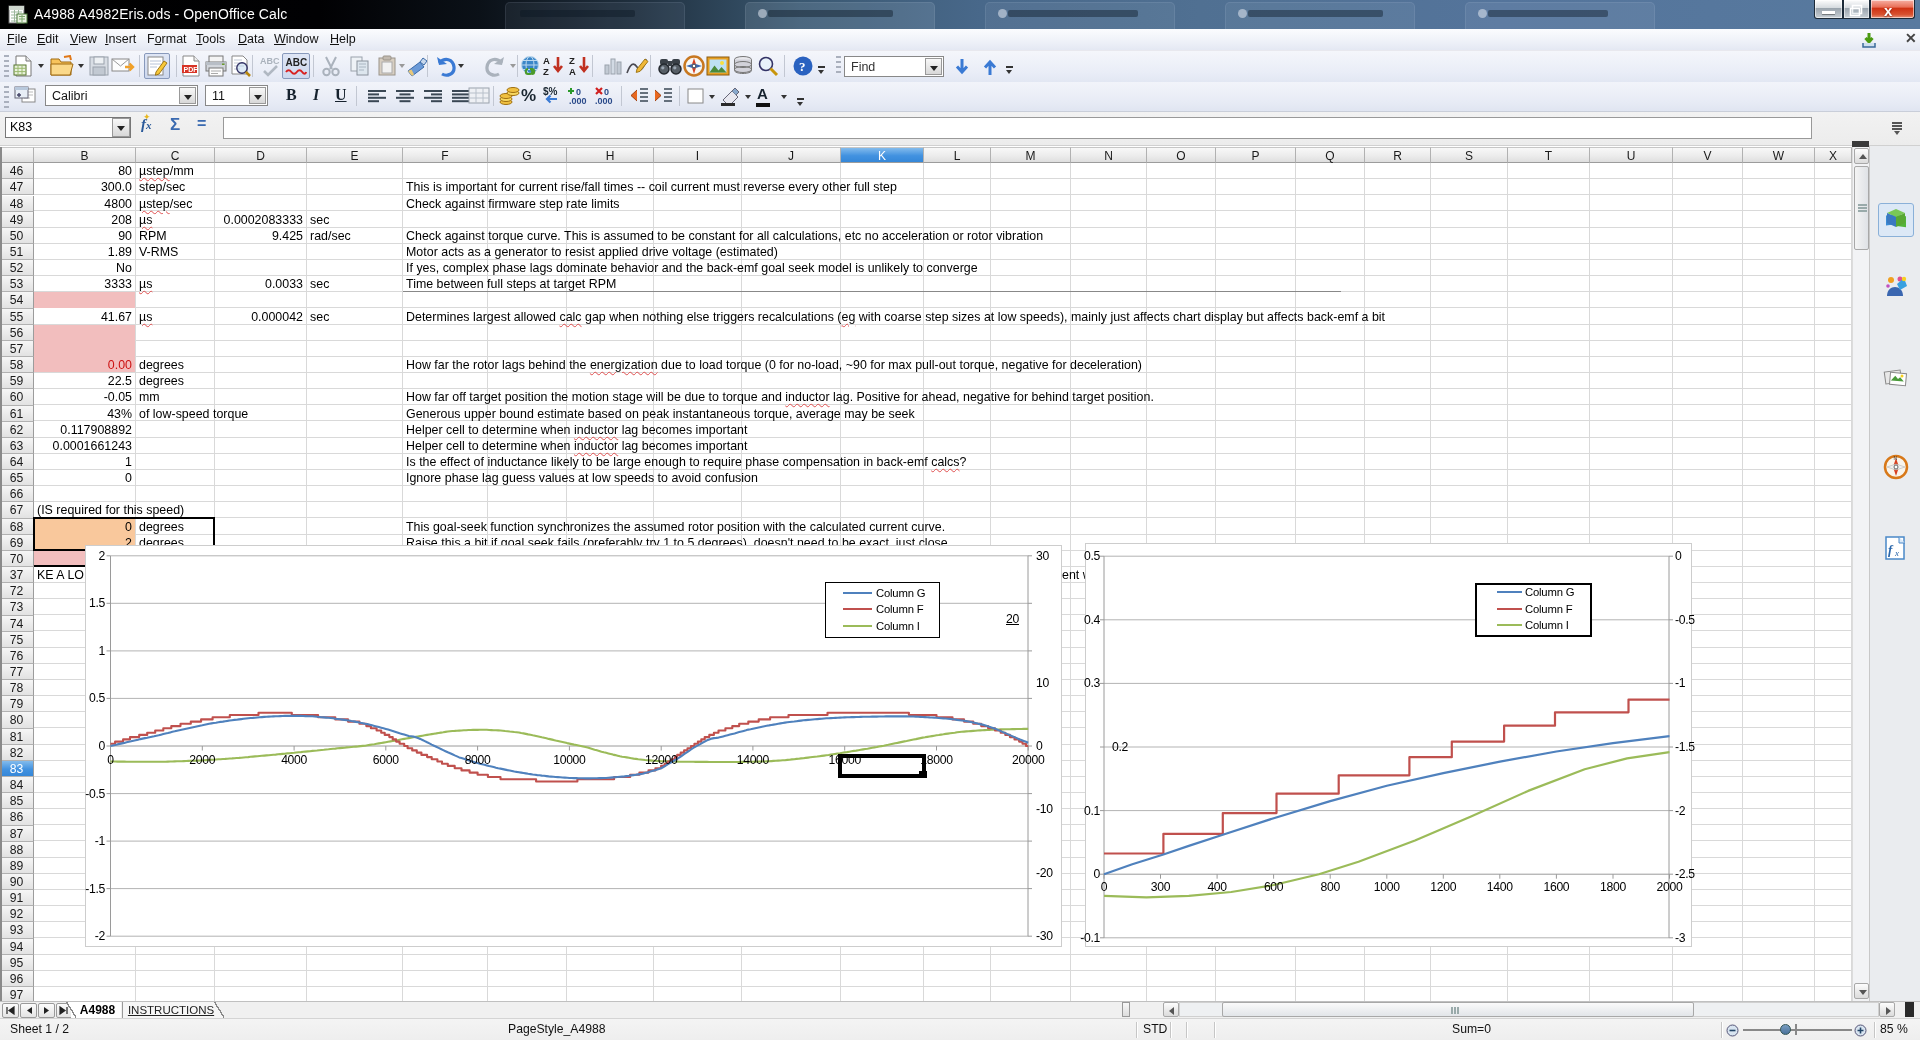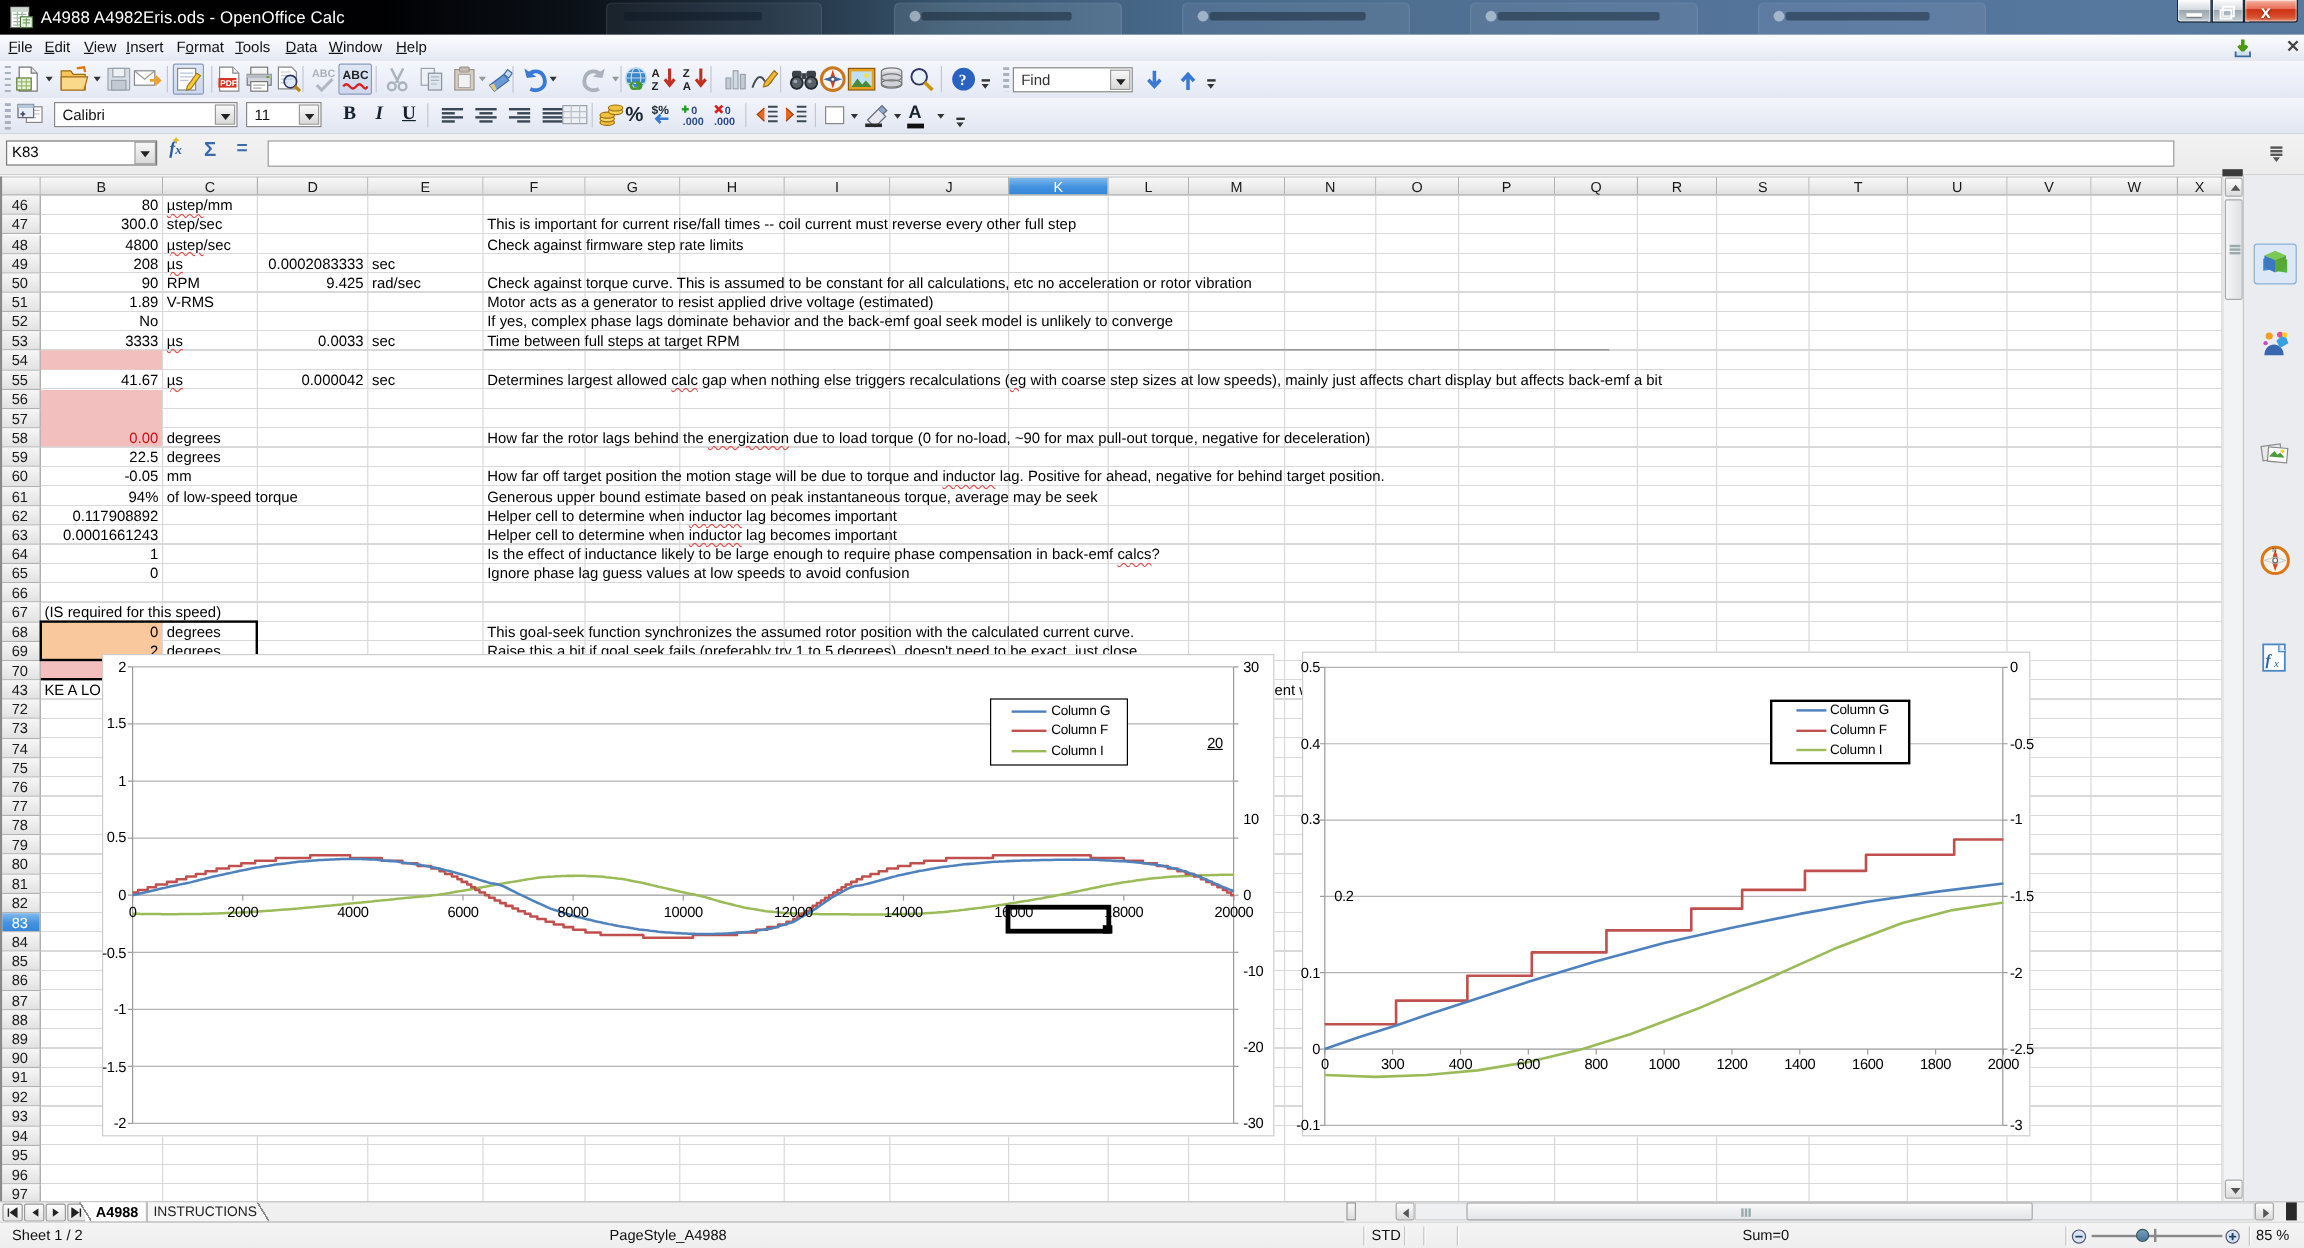--- a/index.html
+++ b/index.html
@@ -441,21 +441,21 @@
     <div class="abs rowhdr" style="top:405.51px;">61</div>
     <div class="abs rowhdr" style="top:421.66px;">62</div>
     <div class="abs rowhdr" style="top:437.82px;">63</div>
     <div class="abs rowhdr" style="top:453.97px;">64</div>
     <div class="abs rowhdr" style="top:470.13px;">65</div>
     <div class="abs rowhdr" style="top:486.28px;">66</div>
     <div class="abs rowhdr" style="top:502.43px;">67</div>
     <div class="abs rowhdr" style="top:518.59px;">68</div>
     <div class="abs rowhdr" style="top:534.74px;">69</div>
     <div class="abs rowhdr" style="top:550.90px;">70</div>
-    <div class="abs rowhdr" style="top:567.05px;">43</div>
+    <div class="abs rowhdr" style="top:567.05px;">37</div>
     <div class="abs rowhdr" style="top:583.20px;">72</div>
     <div class="abs rowhdr" style="top:599.36px;">73</div>
     <div class="abs rowhdr" style="top:615.51px;">74</div>
     <div class="abs rowhdr" style="top:631.67px;">75</div>
     <div class="abs rowhdr" style="top:647.82px;">76</div>
     <div class="abs rowhdr" style="top:663.97px;">77</div>
     <div class="abs rowhdr" style="top:680.13px;">78</div>
     <div class="abs rowhdr" style="top:696.28px;">79</div>
     <div class="abs rowhdr" style="top:712.44px;">80</div>
     <div class="abs rowhdr" style="top:728.59px;">81</div>
@@ -535,21 +535,21 @@
     <div class="ct num" style="left:215px;top:308.59px;width:88px;color:#000;">0.000042</div>
     <div class="ct" style="left:310px;top:308.59px;">sec</div>
     <div class="ct" style="left:406px;top:308.59px;">Determines largest allowed <span class="wv">calc</span> gap when nothing else triggers recalculations (<span class="wv">eg</span> with coarse step sizes at low speeds), mainly just affects chart display but affects back-emf a bit</div>
     <div class="ct" style="left:139px;top:357.05px;">degrees</div>
     <div class="ct" style="left:406px;top:357.05px;">How far the rotor lags behind the <span class="wv">energization</span> due to load torque (0 for no-load, ~90 for max pull-out torque, negative for deceleration)</div>
     <div class="ct num" style="left:34px;top:373.20px;width:98px;color:#000;">22.5</div>
     <div class="ct" style="left:139px;top:373.20px;">degrees</div>
     <div class="ct num" style="left:34px;top:389.36px;width:98px;color:#000;">-0.05</div>
     <div class="ct" style="left:139px;top:389.36px;">mm</div>
     <div class="ct" style="left:406px;top:389.36px;">How far off target position the motion stage will be due to torque and <span class="wv">inductor</span> lag. Positive for ahead, negative for behind target position.</div>
-    <div class="ct num" style="left:34px;top:405.51px;width:98px;color:#000;">94%</div>
+    <div class="ct num" style="left:34px;top:405.51px;width:98px;color:#000;">43%</div>
     <div class="ct" style="left:139px;top:405.51px;">of low-speed torque</div>
     <div class="ct" style="left:406px;top:405.51px;">Generous upper bound estimate based on peak instantaneous torque, average may be seek</div>
     <div class="ct num" style="left:34px;top:421.66px;width:98px;color:#000;">0.117908892</div>
     <div class="ct" style="left:406px;top:421.66px;">Helper cell to determine when <span class="wv">inductor</span> lag becomes important</div>
     <div class="ct num" style="left:34px;top:437.82px;width:98px;color:#000;">0.0001661243</div>
     <div class="ct" style="left:406px;top:437.82px;">Helper cell to determine when <span class="wv">inductor</span> lag becomes important</div>
     <div class="ct num" style="left:34px;top:453.97px;width:98px;color:#000;">1</div>
     <div class="ct" style="left:406px;top:453.97px;">Is the effect of inductance likely to be large enough to require phase compensation in back-emf <span class="wv">calcs</span>?</div>
     <div class="ct num" style="left:34px;top:470.13px;width:98px;color:#000;">0</div>
     <div class="ct" style="left:406px;top:470.13px;">Ignore phase lag guess values at low speeds to avoid confusion</div>
@@ -788,21 +788,21 @@
       <path d="M2 1l5 3.5L2 8z" fill="#222"></path>
     </svg>
     <svg class="abs" style="left:59px;top:4.5px" width="10" height="9" viewBox="0 0 10 9">
       <path d="M8 1v7M1 1l5 3.5L1 8z" fill="#222" stroke="#222" stroke-width="1.2"></path>
     </svg>
     <div class="abs" style="left:71px;top:1px;width:50px;height:16px;background:#fff;"></div>
     <div class="abs" style="left:66px;top:1px;width:10px;height:16px;background:linear-gradient(to right top,transparent 48%,#888 48%,#888 56%,#fff 56%);"></div>
     <div class="abs" style="left:74px;top:2px;font-size:12px;font-weight:bold;width:47px;text-align:center;">A4988</div>
     <div class="abs" style="left:122px;top:1px;width:92px;height:16px;background:#f6f6f6;border-left:1px solid #999;"></div>
     <div class="abs" style="left:214px;top:1px;width:10px;height:16px;background:linear-gradient(to right top,#f6f6f6 48%,#888 48%,#888 56%,transparent 56%);"></div>
-    <div class="abs" style="left:124px;top:2.5px;font-size:11.5px;width:94px;text-align:center;color:#222;">INSTRUCTIONS</div>
+    <div class="abs" style="left:124px;top:2.5px;font-size:11.5px;width:94px;text-align:center;color:#222;text-decoration:underline;">INSTRUCTIONS</div>
     <div class="abs" style="left:74px;top:17px;width:1046px;height:1px;background:#888;"></div>
     <div class="abs" style="left:1122px;top:1px;width:8px;height:15px;background:linear-gradient(#f8f8f8,#ddd);border:1px solid #999;"></div>
     <div class="abs sbtn" style="left:1163px;top:1px;width:16px;height:15px;">
       <div style="position:absolute;left:5px;top:3.5px;border-top:4px solid transparent;border-bottom:4px solid transparent;border-right:5px solid #555;"></div>
     </div>
     <div class="abs" style="left:1179px;top:1px;width:700px;height:15px;background:#eef0f2;border:1px solid #d0d0d0;"></div>
     <div class="abs sbtn" style="left:1222px;top:1px;width:472px;height:15px;background:linear-gradient(#fafafa,#e2e5e9);">
       <div style="position:absolute;left:228px;top:4px;width:1.5px;height:7px;background:#9aa;box-shadow:3px 0 0 #9aa,6px 0 0 #9aa;"></div>
     </div>
     <div class="abs sbtn" style="left:1879px;top:1px;width:16px;height:15px;">

